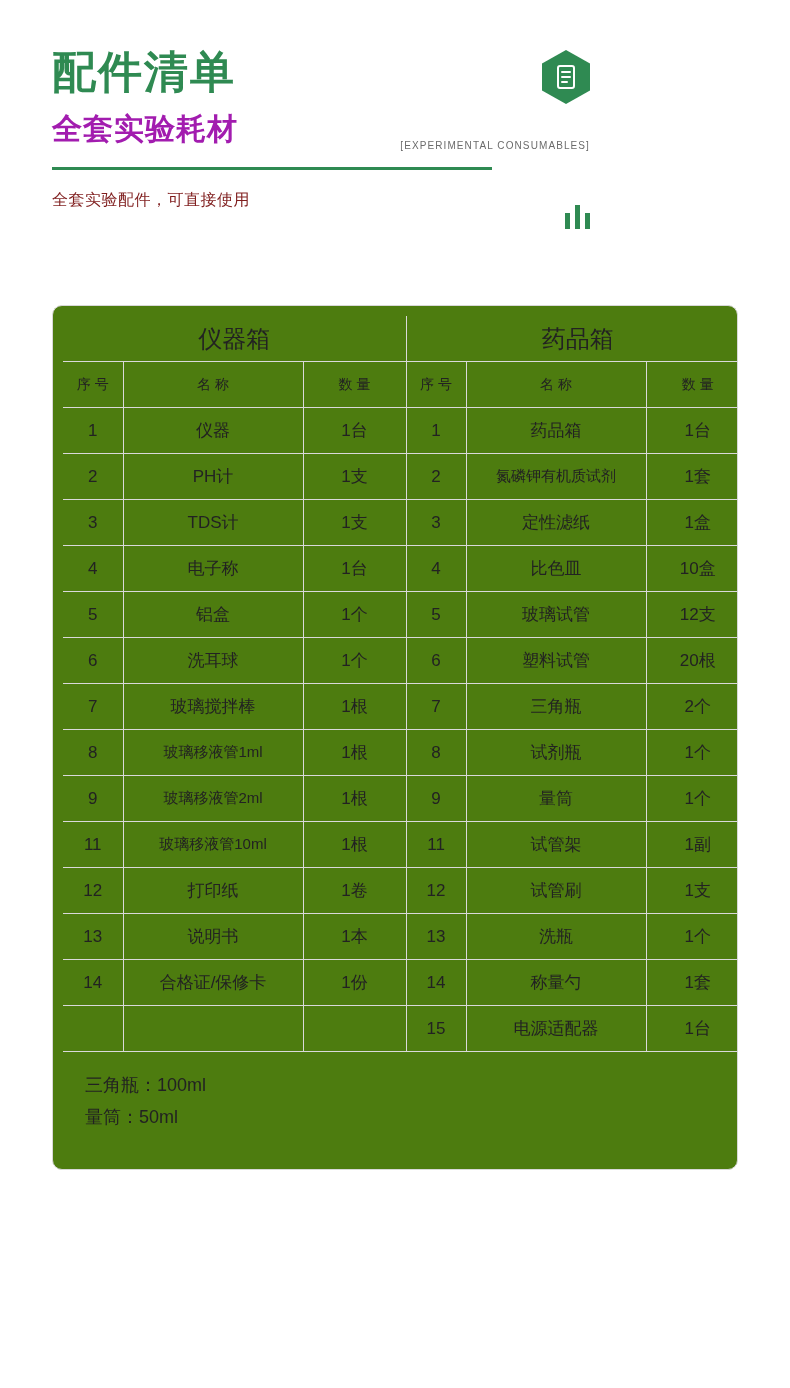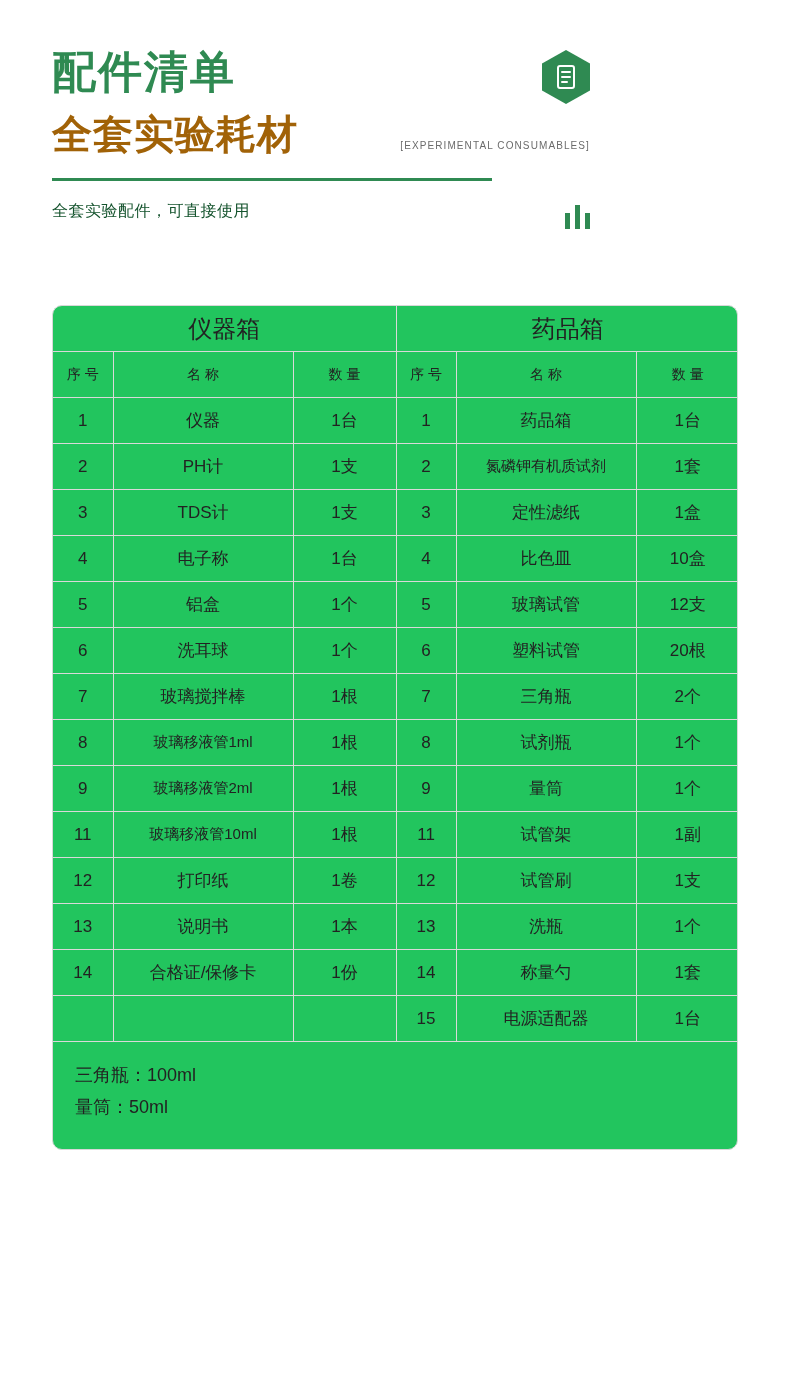--- a/index.html
+++ b/index.html
@@ -29,36 +29,36 @@
   }
   .title {
     font-size: 44px;
     font-weight: bold;
     color: #2f8a52;
     letter-spacing: 2px;
     line-height: 1.1;
     margin: 0;
   }
   .subtitle {
-    font-size: 40px;
+    font-size: 30px;
     font-weight: bold;
-    color: #a16207;
+    color: #a21caf;
     letter-spacing: 1px;
     margin: 16px 0 0 0;
     line-height: 1.1;
   }
   .rule {
     width: 440px;
     height: 3px;
     background: #2f8a52;
     margin: 22px 0 0 0;
   }
   .tagline {
     font-size: 16px;
-    color: #14532d;
+    color: #7f1d1d;
     margin: 20px 0 0 0;
     letter-spacing: 0.5px;
   }
 
   .badge {
     position: absolute;
     top: 50px;
     right: 56px;
     width: 48px;
     height: 54px;
@@ -95,25 +95,25 @@
   .marks i:nth-child(1) { height: 16px; }
   .marks i:nth-child(2) { height: 24px; }
   .marks i:nth-child(3) { height: 16px; }
 
   
   .card {
     position: absolute;
     left: 52px;
     top: 305px;
     width: 686px;
-    background: #22c55e;
+    background: #4d7c0f;
     border: 1px solid #d8d8d8;
     border-radius: 10px;
     box-sizing: border-box;
-    padding: 0;
+    padding: 10px;
     overflow: hidden;
   }
 
   table.parts {
     width: 100%;
     border-collapse: collapse;
     table-layout: fixed;
     font-size: 17px;
   }
   table.parts td, table.parts th {

